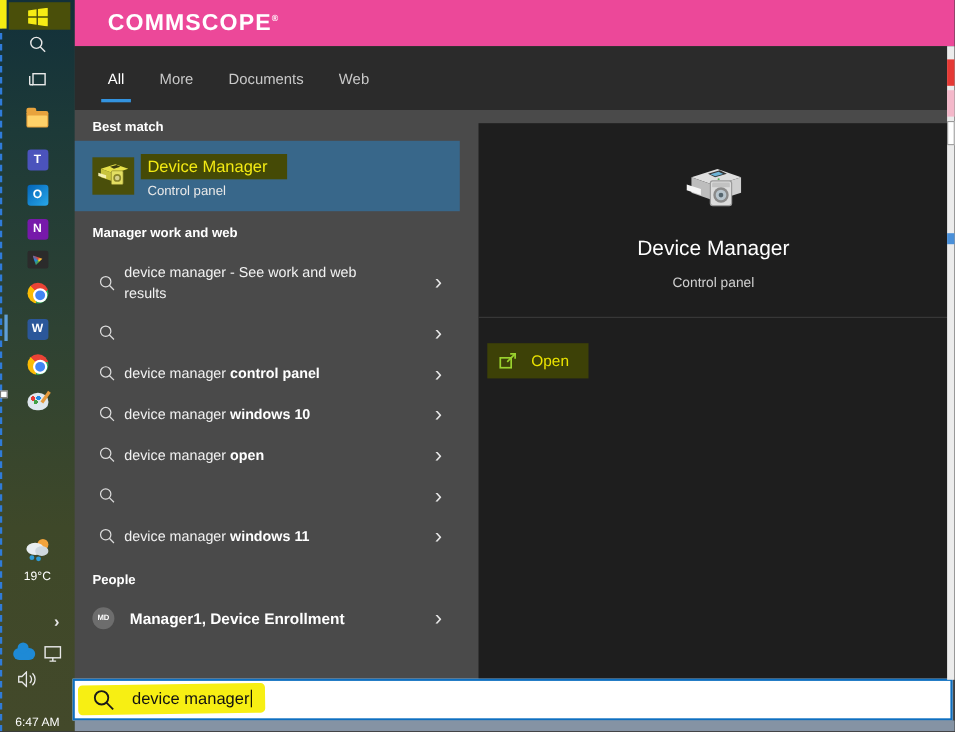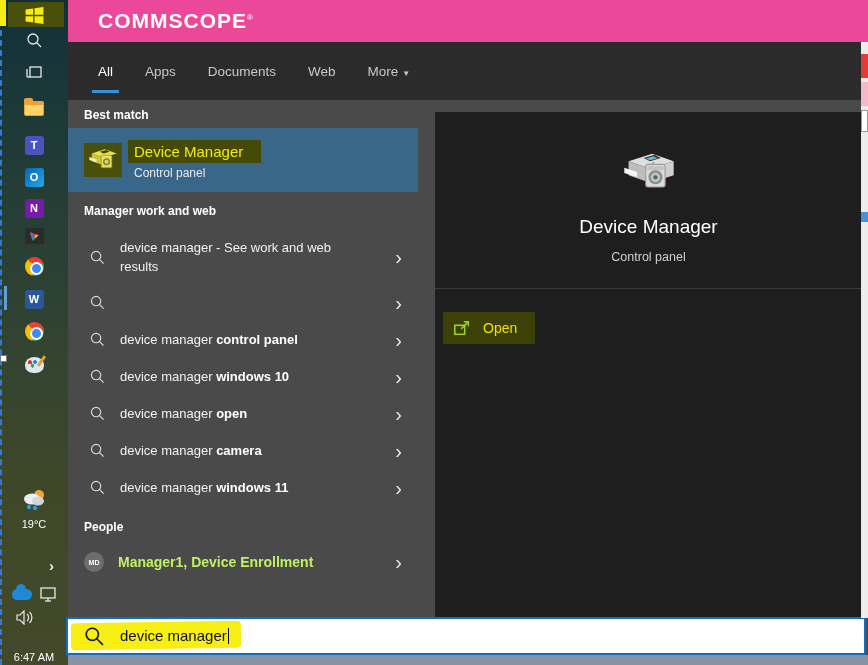--- a/index.html
+++ b/index.html
@@ -63,30 +63,30 @@
   .panel-body { position:absolute; left:68px; top:100px; width:800px; height:518px; background:#4a4a4a; }
   .left-col { position:absolute; left:0; top:0; width:350px; height:616px; }
   .sec-header { position:absolute; left:16px; color:#fff; font-size:12px; font-weight:bold; }
   .bm-row { position:absolute; left:0; top:28px; width:350px; height:64px; background:#38678a;
     display:flex; align-items:center; padding-left:16px; gap:12px; }
   .bm-icon-wrap { width:38px; height:34px; background:#4a4f0a; display:flex; align-items:center; justify-content:center; }
   .bm-text .hl-title { display:inline-block; background:#454a06; color:#f3ea13; font-size:15px;
     padding:3px 18px 3px 6px; margin-left:-6px; }
   .bm-sub { color:#e9e9e9; font-size:12px; margin-top:3px; }
   .sug-list { position:absolute; left:0; top:130px; width:350px; }
-  .sug-row { display:flex; align-items:center; min-height:37px; padding:0 16px 0 22px; gap:15px; }
+  .sug-row { display:flex; align-items:center; min-height:37px; padding:0 16px 0 22px; gap:8px; }
   .sug-row.tall { min-height:54px; align-items:center; }
   .sug-text { color:#f2f2f2; font-size:13px; width:248px; line-height:1.5; }
   .sug-text .bold { font-weight:bold; color:#fff; }
   .row-chevron { margin-left:auto; color:#e8e8e8; font-size:20px; line-height:1; }
   .person-row { position:absolute; left:0; top:442px; width:350px; height:40px;
     display:flex; align-items:center; padding:0 16px; gap:14px; }
   .md-badge { width:20px; height:20px; border-radius:50%; background:#6d6d6d; color:#fff; font-size:7px;
     font-weight:bold; display:flex; align-items:center; justify-content:center; flex:none; }
-  .person-name { color:#bef264; font-size:14px; font-weight:bold; }
+  .person-name { color:#ffffff; font-size:14px; font-weight:bold; }
 
   
   .preview { position:absolute; left:367px; top:12px; width:427px; height:506px; background:#1e1e1e; }
   .pv-icon { position:absolute; left:50%; top:36px; transform:translateX(-50%); }
   .pv-title { position:absolute; left:0; top:104px; width:100%; text-align:center; color:#fff; font-size:19px; }
   .pv-sub { position:absolute; left:0; top:138px; width:100%; text-align:center; color:#d0d0d0; font-size:12.5px; }
   .pv-divider { position:absolute; left:0; top:176px; width:100%; border-top:1px solid #3a3a3a; }
   .open-row { position:absolute; left:8px; top:200px; display:inline-flex; align-items:center; gap:12px;
     background:#3d4107; padding:7px 18px 7px 10px; }
   .open-label { color:#ece400; font-size:14px; }
@@ -199,24 +199,23 @@
     <div class="sel-handle"></div>
   </div>
   <div class="dash-edge"></div>
 
   <div class="banner">
     <span class="brand"><span>COMMSCOPE</span><sup>®</sup></span>
   </div>
 
   <div class="tabbar">
     <span class="tab selected">All</span>
-    <span class="tab">Apps</span>
+    <span class="tab">More</span>
     <span class="tab">Documents</span>
     <span class="tab">Web</span>
-    <span class="tab"><span>More</span><span class="caret" style="font-size:8px;">▼</span></span>
   </div>
 
   <div class="panel-body">
     <div class="left-col">
       <div class="sec-header" style="top:8px;">Best match</div>
 
       <div class="bm-row">
         <span class="bm-icon-wrap">
           <svg width="32" height="28" viewBox="0 0 54 46">
             <polygon points="8,12 30,5 50,12 28,19" fill="#e8e24a"></polygon>
@@ -279,21 +278,20 @@
     </svg>
     <span class="sug-text"><span class="sug-query">device manager </span><span class="sug-completion bold">open</span></span>
     <span class="row-chevron">›</span>
   </div>
 
   <div class="sug-row">
     <svg width="15" height="15" viewBox="0 0 16 16" style="flex:none;">
       <circle cx="6.5" cy="6.5" r="5" fill="none" stroke="#dcdcdc" stroke-width="1.2"></circle>
       <line x1="10" y1="10" x2="14.5" y2="14.5" stroke="#dcdcdc" stroke-width="1.2"></line>
     </svg>
-    <span class="sug-text"><span class="sug-query">device manager </span><span class="sug-completion bold">camera</span></span>
     <span class="row-chevron">›</span>
   </div>
 
   <div class="sug-row">
     <svg width="15" height="15" viewBox="0 0 16 16" style="flex:none;">
       <circle cx="6.5" cy="6.5" r="5" fill="none" stroke="#dcdcdc" stroke-width="1.2"></circle>
       <line x1="10" y1="10" x2="14.5" y2="14.5" stroke="#dcdcdc" stroke-width="1.2"></line>
     </svg>
     <span class="sug-text"><span class="sug-query">device manager </span><span class="sug-completion bold">windows 11</span></span>
     <span class="row-chevron">›</span>

